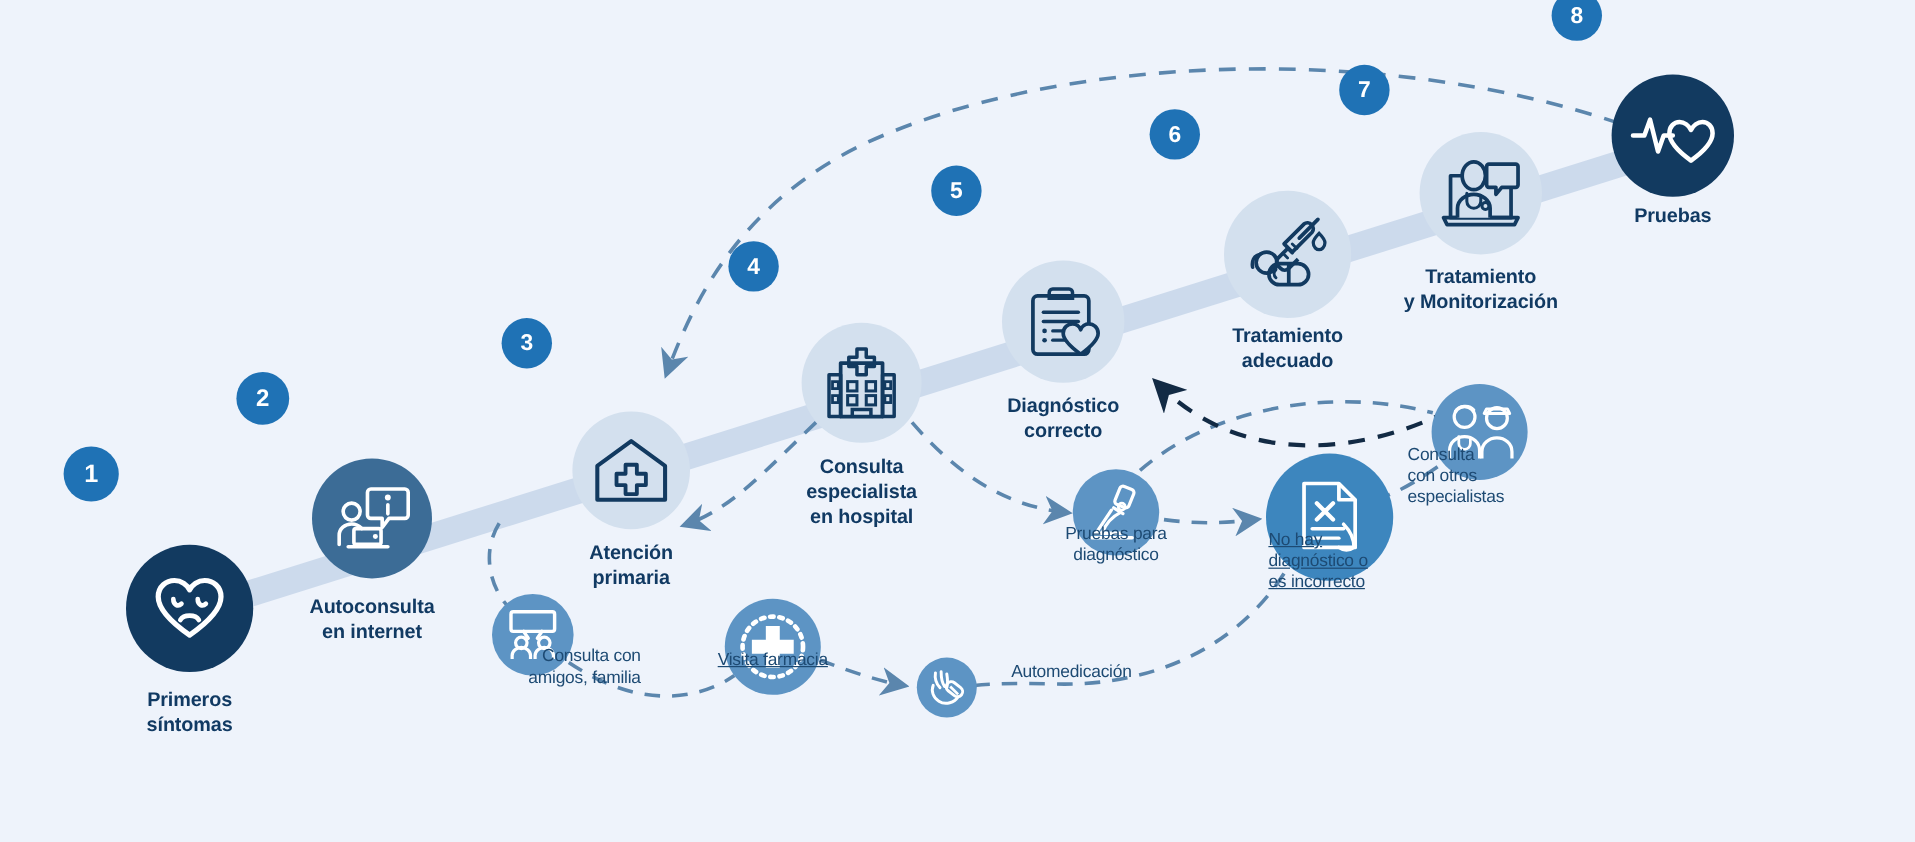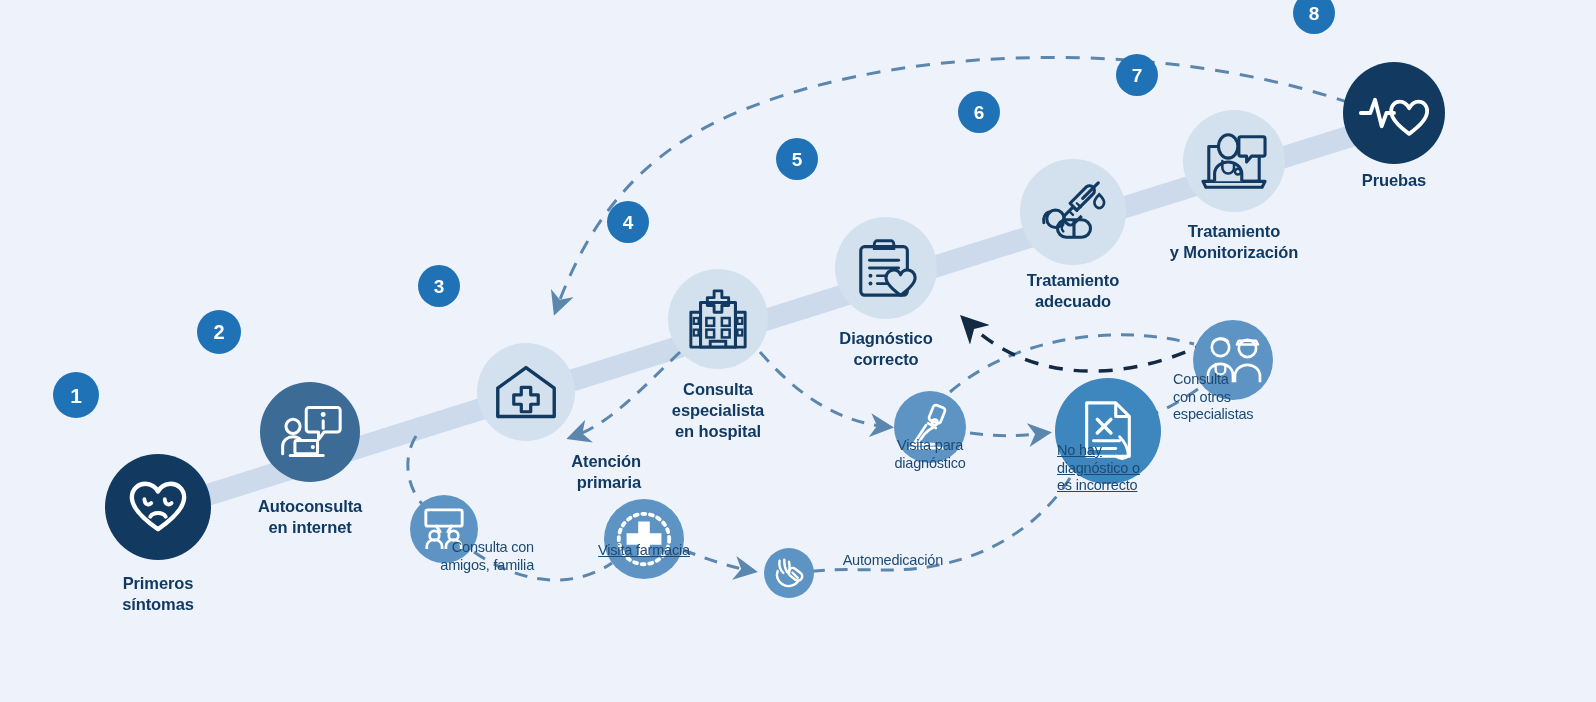--- a/index.html
+++ b/index.html
@@ -162,21 +162,21 @@
   <div class="node" style="left:526px;top:392px;width:98px;height:98px;">
     <div class="disc" style="width:98px;height:98px;background:#d3e0ee;">
       <svg width="64" height="58" viewBox="0 0 68 60">
         <path d="M4 26 L34 4 L64 26 V56 H4 Z" fill="none" stroke="#123a60" stroke-width="3.6" stroke-linejoin="round"></path>
         <path d="M29 25 H39 V33 H47 V43 H39 V51 H29 V43 H21 V33 H29 Z" fill="none" stroke="#123a60" stroke-width="3.4" stroke-linejoin="round"></path>
       </svg>
     </div>
     <div class="badge" style="left:-59px;top:-78px;width:42px;height:42px;font-size:19px;">
       <span>3</span>
     </div>
-    <div class="label main" style="top:108px;width:230px;text-align:right;">Atención
+    <div class="label main" style="top:108px;width:230px;">Atención
 primaria</div>
   </div>
 
   <div class="node" style="left:718px;top:319px;width:100px;height:100px;">
     <div class="disc" style="width:100px;height:100px;background:#d3e0ee;">
       <svg width="66" height="64" viewBox="0 0 68 66">
         <path d="M16 16 H52 V62 H16 Z" fill="none" stroke="#123a60" stroke-width="3.2" stroke-linejoin="round"></path>
         <path d="M6 26 H16 V62 H6 Z" fill="none" stroke="#123a60" stroke-width="3" stroke-linejoin="round"></path>
         <path d="M52 26 H62 V62 H52 Z" fill="none" stroke="#123a60" stroke-width="3" stroke-linejoin="round"></path>
         <path d="M30 4 H38 V11 H45 V19 H38 V26 H30 V19 H23 V11 H30 Z" fill="none" stroke="#123a60" stroke-width="3" stroke-linejoin="round"></path>
@@ -318,21 +318,21 @@
       <svg width="50" height="50" viewBox="0 0 52 52">
         <rect x="27" y="4" width="13" height="17" rx="3" fill="none" stroke="#ffffff" stroke-width="2.8" transform="rotate(22 33 12)"></rect>
         <path d="M24 22 l8 5" stroke="#ffffff" stroke-width="2.8" stroke-linecap="round"></path>
         <path d="M30 26 c-8 4 -13 10 -16 18" fill="none" stroke="#ffffff" stroke-width="2.8" stroke-linecap="round"></path>
         <path d="M22 24 l-12 18" stroke="#ffffff" stroke-width="2.8" stroke-linecap="round"></path>
         <circle cx="31" cy="21" r="3" fill="none" stroke="#ffffff" stroke-width="2.4"></circle>
         <path d="M8 44 H30" stroke="#ffffff" stroke-width="3" stroke-linecap="round"></path>
         <path d="M5 48 H40" stroke="#ffffff" stroke-width="3" stroke-linecap="round"></path>
       </svg>
     </div>
-    <div class="label sub" style="top:46px;width:180px;">Visita para
+    <div class="label sub" style="top:46px;width:180px;">Pruebas para
 diagnóstico</div>
   </div>
 
   <div class="node" style="left:1108px;top:431px;width:106px;height:106px;">
     <div class="disc" style="width:106px;height:106px;background:#3d86be;">
       <svg width="62" height="66" viewBox="0 0 64 68">
         <path d="M10 5 H40 L54 19 V60 H10 Z" fill="none" stroke="#ffffff" stroke-width="3.2" stroke-linejoin="round"></path>
         <path d="M40 5 V19 H54" fill="none" stroke="#ffffff" stroke-width="3.2" stroke-linejoin="round"></path>
         <path d="M21 22 L35 36 M35 22 L21 36" stroke="#ffffff" stroke-width="3.6" stroke-linecap="round"></path>
         <path d="M17 44 H44" stroke="#ffffff" stroke-width="3" stroke-linecap="round"></path>

